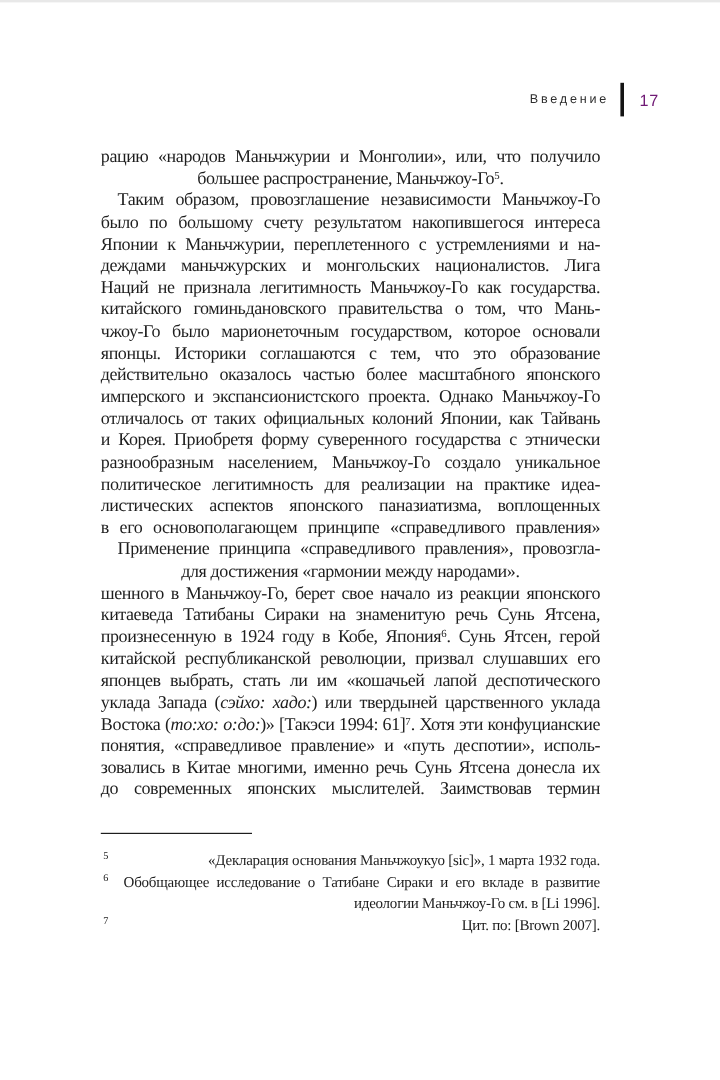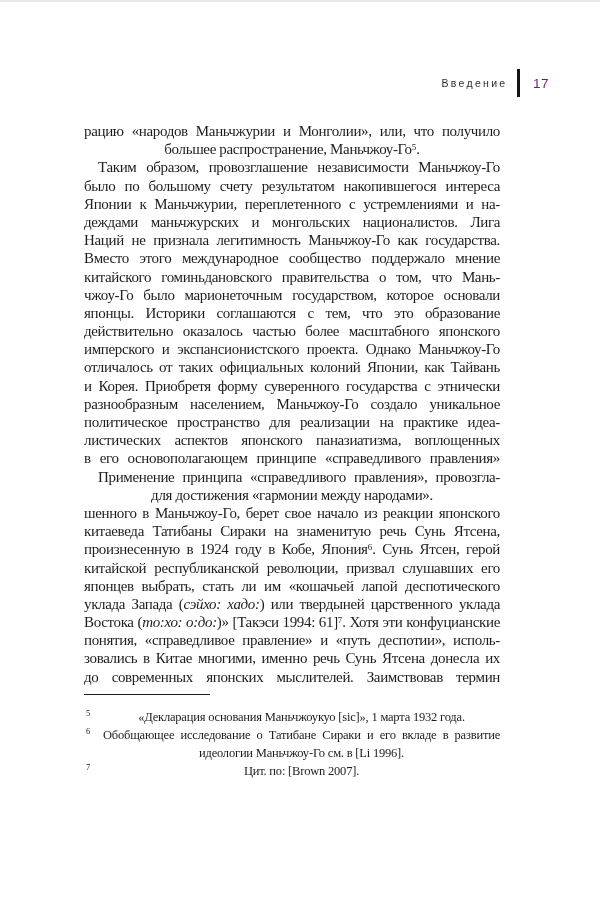--- a/index.html
+++ b/index.html
@@ -25,21 +25,21 @@
   }
   .tline{line-height:18.2px;height:18.2px;text-align:center;}
   .tline.just{text-align:justify;text-align-last:justify;}
   .tline.ind{padding-left:14px;}
   sup{font-size:9px;line-height:0;position:relative;top:-4px;vertical-align:baseline;letter-spacing:0;}
   i{font-style:italic;font-family:Liberation Serif, serif;}
   
   .footnotes{position:absolute;left:84px;top:692px;width:416px;}
   .fnsep{width:126px;border-top:1.5px solid #1d1d1d;margin:0 0 13px 0;}
   .fnote{position:relative;padding-left:19px;font-size:12.5px;letter-spacing:-0.2px;margin:0;}
-  .fline{line-height:18px;height:18px;text-align:center;}
+  .fline{line-height:18px;height:18px;text-align:right;}
   .fline.just{text-align:justify;text-align-last:justify;}
   .fnmark{position:absolute;left:2px;top:0;font-size:8.5px;color:#1d1d1d;}
 </style>
 </head>
 <body>
 
 <div class="page">
 
   <div class="header">
     <span class="sect">Введение</span>
@@ -48,30 +48,29 @@
   </div>
 
   <div class="body-text">
       <div class="tline just"><span>рацию «народов Маньчжурии и Монголии», или, что получило</span></div>
       <div class="tline"><span>большее распространение, Маньчжоу-Го</span><sup>5</sup><span>.</span></div>
       <div class="tline just ind"><span>Таким образом, провозглашение независимости Маньчжоу-Го</span></div>
       <div class="tline just"><span>было по большому счету результатом накопившегося интереса</span></div>
       <div class="tline just"><span>Японии к Маньчжурии, переплетенного с устремлениями и на-</span></div>
       <div class="tline just"><span>деждами маньчжурских и монгольских националистов. Лига</span></div>
       <div class="tline just"><span>Наций не признала легитимность Маньчжоу-Го как государства.</span></div>
-      <div class="tline just"><span>Вместо этого международное сообщество поддержало мнение</span></div>
       <div class="tline just"><span>китайского гоминьдановского правительства о том, что Мань-</span></div>
       <div class="tline just"><span>чжоу-Го было марионеточным государством, которое основали</span></div>
       <div class="tline just"><span>японцы. Историки соглашаются с тем, что это образование</span></div>
       <div class="tline just"><span>действительно оказалось частью более масштабного японского</span></div>
       <div class="tline just"><span>имперского и экспансионистского проекта. Однако Маньчжоу-Го</span></div>
       <div class="tline just"><span>отличалось от таких официальных колоний Японии, как Тайвань</span></div>
       <div class="tline just"><span>и Корея. Приобретя форму суверенного государства с этнически</span></div>
       <div class="tline just"><span>разнообразным населением, Маньчжоу-Го создало уникальное</span></div>
-      <div class="tline just"><span>политическое пространство для реализации на практике идеа-</span></div>
+      <div class="tline just"><span>политическое легитимность для реализации на практике идеа-</span></div>
       <div class="tline just"><span>листических аспектов японского паназиатизма, воплощенных</span></div>
       <div class="tline just"><span>в его основополагающем принципе «справедливого правления»</span></div>
       <div class="tline just ind"><span>Применение принципа «справедливого правления», провозгла-</span></div>
       <div class="tline"><span>для достижения «гармонии между народами».</span></div>
       <div class="tline just"><span>шенного в Маньчжоу-Го, берет свое начало из реакции японского</span></div>
       <div class="tline just"><span>китаеведа Татибаны Сираки на знаменитую речь Сунь Ятсена,</span></div>
       <div class="tline just"><span>произнесенную в 1924 году в Кобе, Япония</span><sup>6</sup><span>. Сунь Ятсен, герой</span></div>
       <div class="tline just"><span>китайской республиканской революции, призвал слушавших его</span></div>
       <div class="tline just"><span>японцев выбрать, стать ли им «кошачьей лапой деспотического</span></div>
       <div class="tline just"><span>уклада Запада (</span><i>сэйхо: хадо:</i><span>) или твердыней царственного уклада</span></div>

